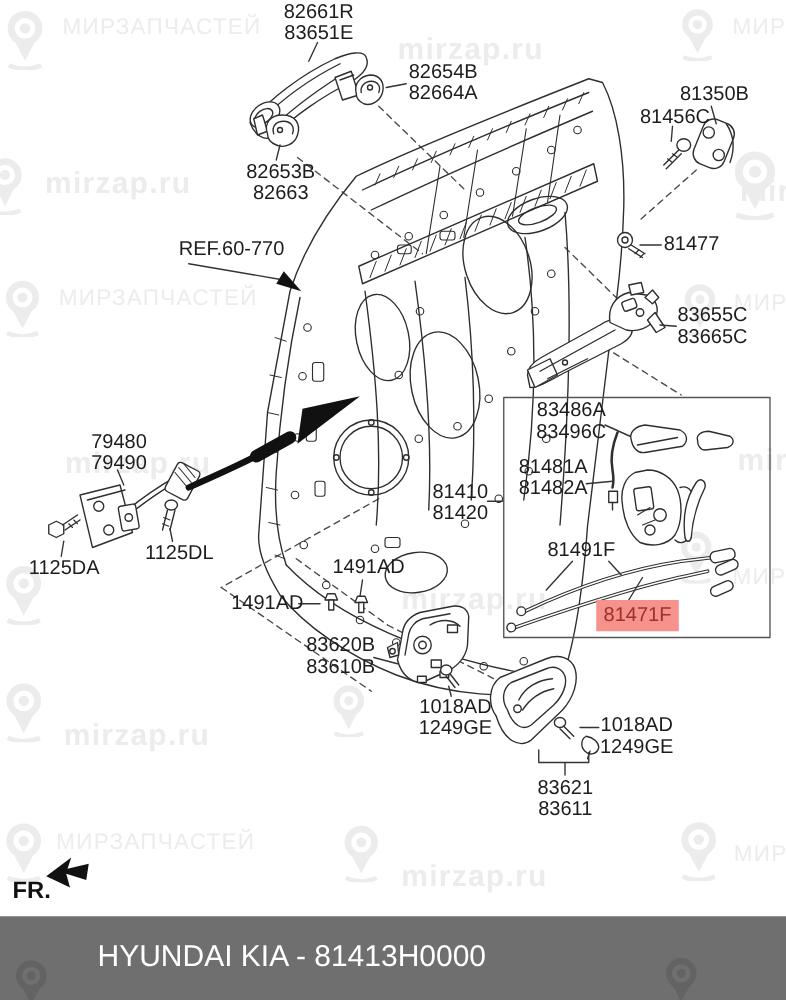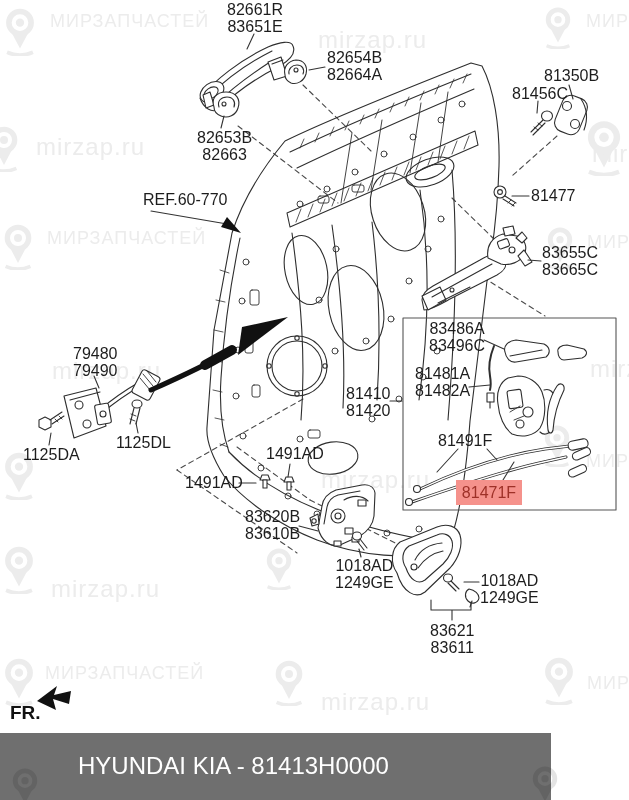--- a/index.html
+++ b/index.html
@@ -1,34 +1,34 @@
 <!DOCTYPE html>
 <html><head>
 <meta charset="utf-8">
 <style>
   html,body{margin:0;padding:0;background:#fff;}
   #stage{position:relative;width:629px;height:800px;overflow:hidden;
          font-family:"Liberation Sans",sans-serif;background:#fff;}
   
   .wm{position:absolute;color:#ececec;z-index:0;user-select:none;white-space:nowrap;}
   .wm-brand{font-weight:normal;font-size:18px;line-height:19px;letter-spacing:1px;}
-  .wm-site{font-weight:normal;font-size:24px;letter-spacing:1px;}
+  .wm-site{font-weight:bold;font-size:24px;letter-spacing:1px;}
   .wm-pin{position:absolute;z-index:0;}
   .wm-pin svg{display:block;width:100%;height:100%;}
   
   #art{position:absolute;left:0;top:0;z-index:2;}
   .lbl{position:absolute;z-index:3;color:#1d1d1d;font-size:16px;line-height:17px;
        text-align:center;white-space:nowrap;}
   .lbl span{display:block;}
   .lbl.bold{font-weight:normal;}
   .hl{position:absolute;z-index:3;background:#f5928c;color:#9e3128;font-size:16px;
-      width:66px;height:25px;display:flex;align-items:center;justify-content:center;}
+      width:66px;height:25px;display:flex;align-items:center;justify-content:center;margin-left:21px;}
   .fr{position:absolute;z-index:3;font-weight:bold;font-size:19px;color:#111;}
   
-  #footer{position:absolute;left:0;top:733px;width:551px;height:67px;background:#6f6f6f;
+  #footer{position:absolute;left:0;top:733px;width:629px;height:67px;background:#6f6f6f;
           z-index:4;}
   #footer .ft{position:absolute;color:#fff;font-size:24px;top:19px;white-space:nowrap;}
   .bar-pin{position:absolute;z-index:5;opacity:0.10;}
 </style>
 </head>
 <body>
 
 <div id="stage">
 
   <svg width="0" height="0" style="position:absolute">

